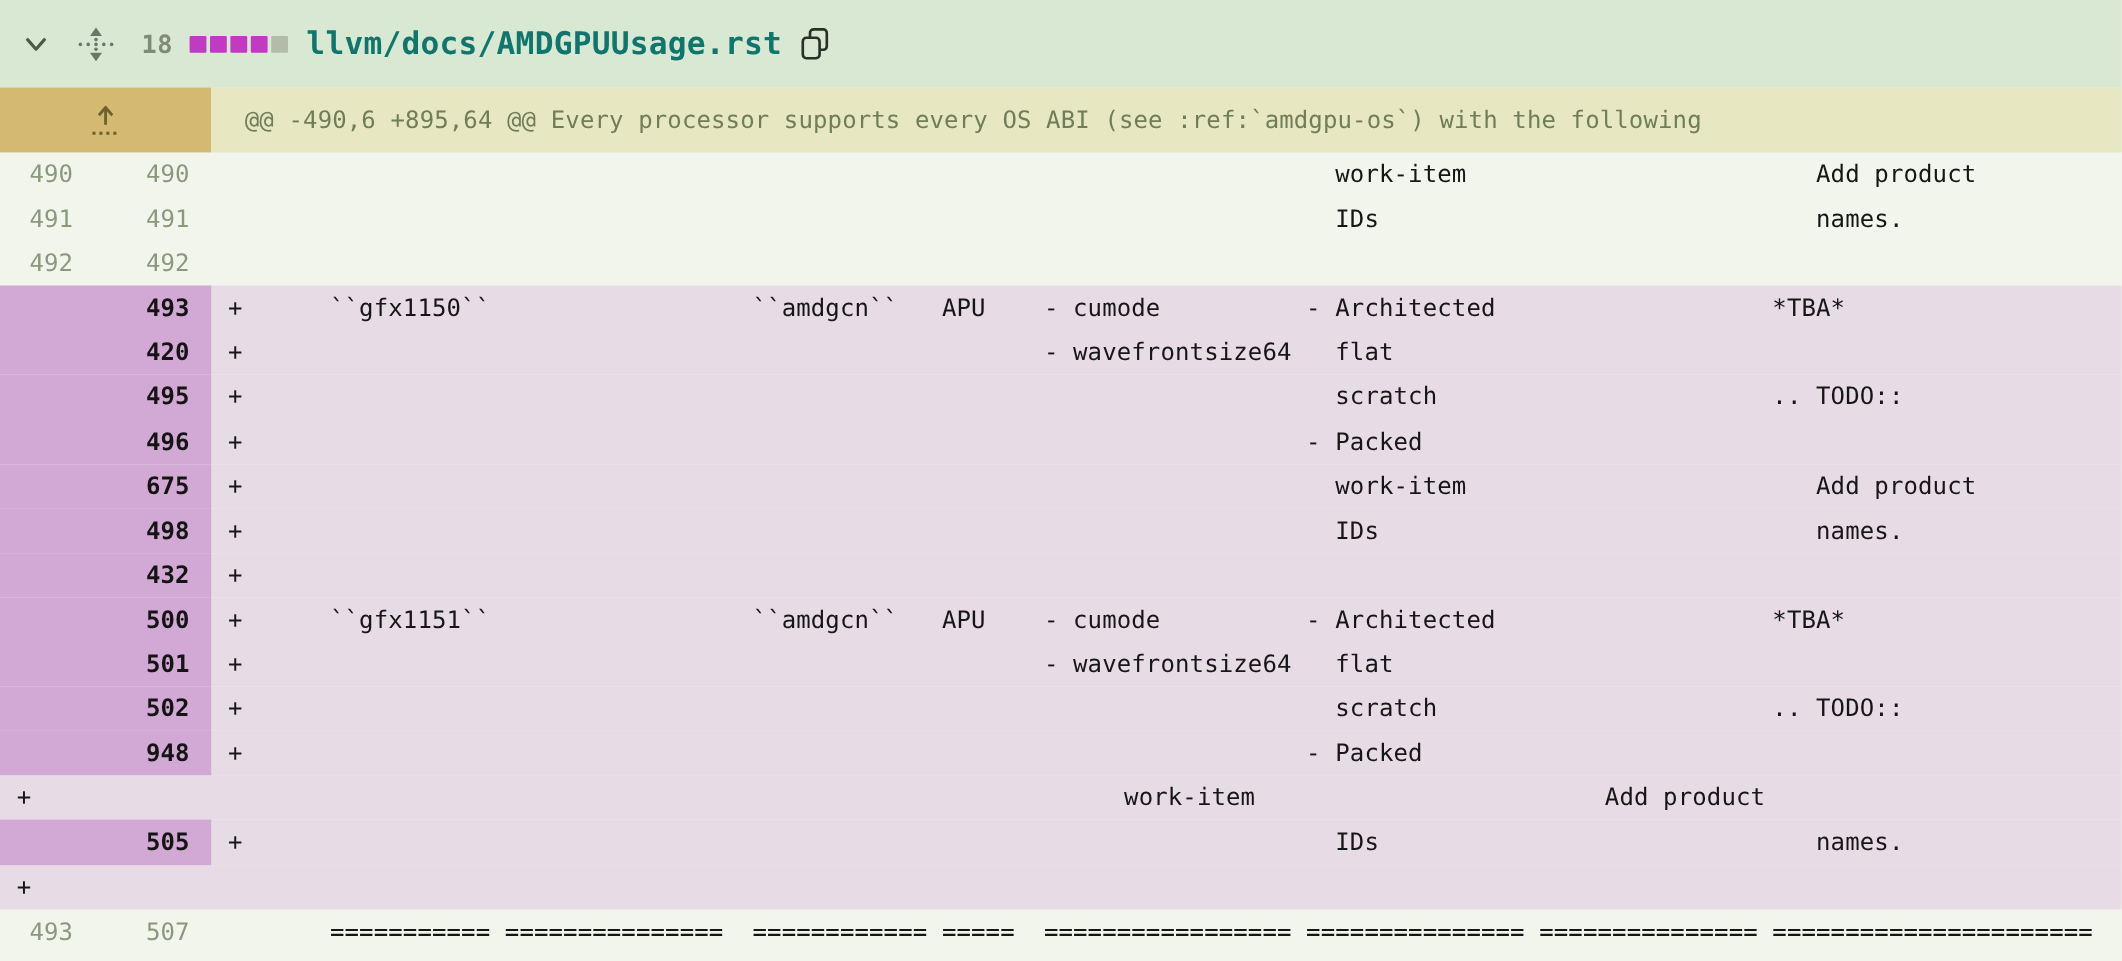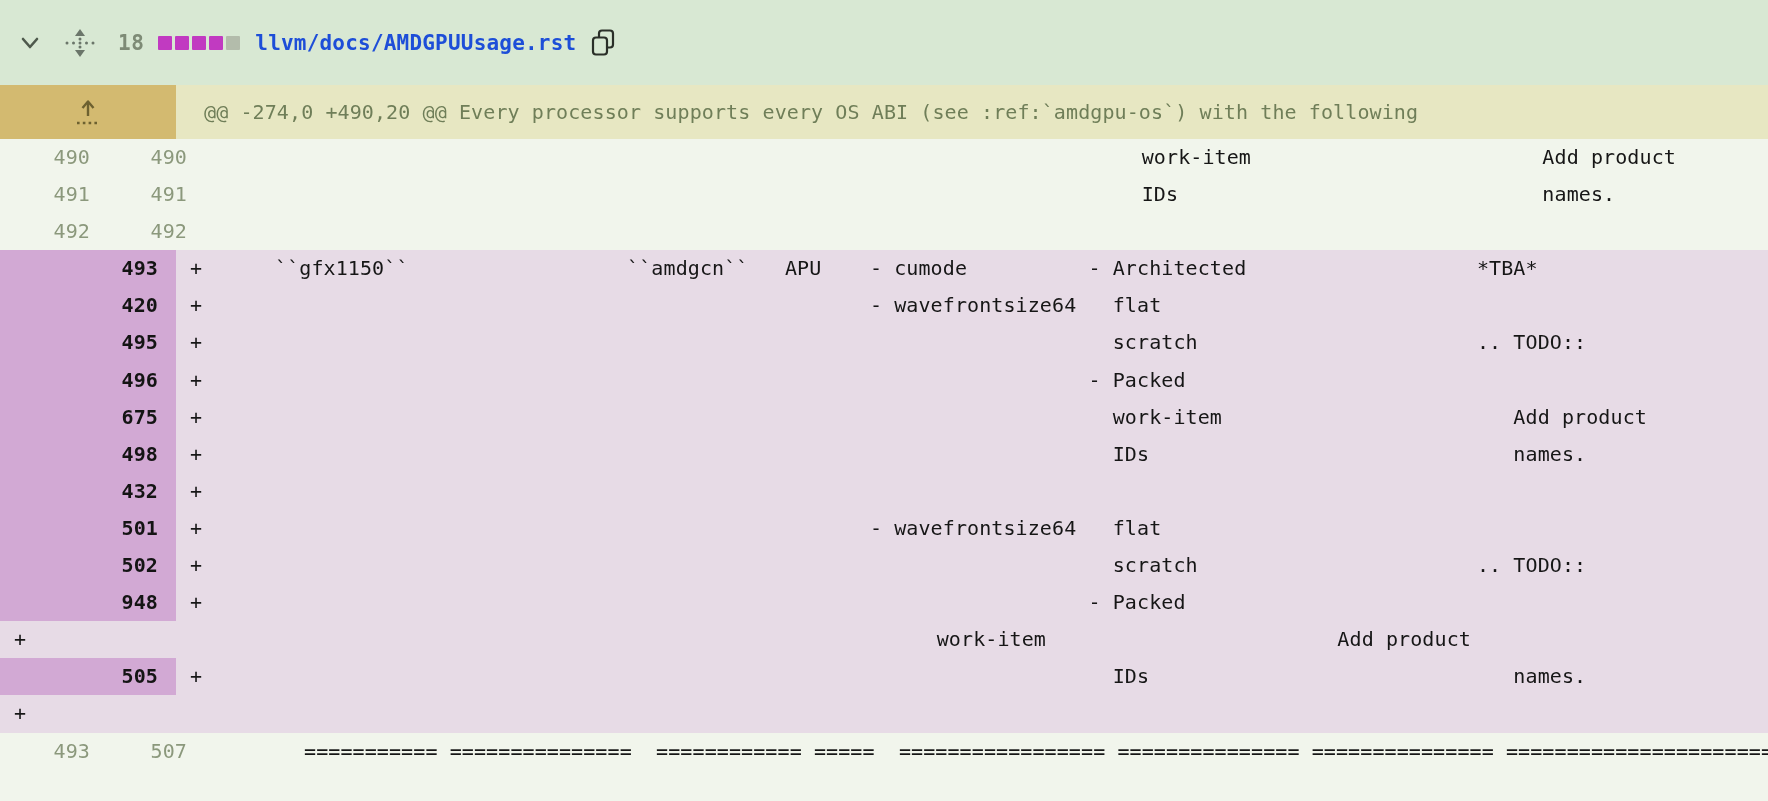--- a/index.html
+++ b/index.html
@@ -16,33 +16,33 @@
     --stat-gray:#b3bcab;
   }
   html,body{margin:0;padding:0;}
   body{
     width:1768px;height:801px;overflow:hidden;
     font-family:"DejaVu Sans Mono","Liberation Mono",monospace;
     background:var(--context-bg);
   }
   
   .file-header{
-    height:85px;background:var(--header-bg);
+    height:73px;background:var(--header-bg);
     display:flex;align-items:center;box-sizing:border-box;
   }
   .file-header .chev{margin-left:16px;cursor:pointer;display:flex;}
   .file-header .drag{margin-left:20px;display:flex;cursor:grab;}
   .file-header .count{
     margin-left:22px;color:#7e8b76;font-size:21px;font-weight:600;letter-spacing:.5px;
   }
   .stat-blocks{display:flex;gap:3px;margin-left:14px;}
   .stat-block{width:14px;height:14px;border-radius:1px;background:var(--stat-gray);}
   .stat-block.filled{background:var(--accent-magenta);}
   .file-path{
-    margin-left:15px;color:#1d4ed8;font-weight:bold;font-size:21px;letter-spacing:.2px;
+    margin-left:15px;color:#0f766e;font-weight:bold;font-size:26px;letter-spacing:.2px;
   }
   .copy-btn{margin-left:14px;display:flex;cursor:pointer;background:none;border:none;padding:0;}
   
   .hunk-row{height:54px;display:flex;}
   .hunk-gutter{
     width:176px;background:var(--hunk-gutter-bg);flex:none;
     display:flex;align-items:center;justify-content:center;cursor:pointer;
   }
   .hunk-content{
     flex:1;background:var(--hunk-bg);display:flex;align-items:center;
@@ -55,21 +55,21 @@
   .rows{display:block;}
   .diff-row{height:37.1px;display:flex;line-height:37.1px;font-size:20px;letter-spacing:.1px;}
   .num{flex:none;text-align:right;white-space:pre;cursor:pointer;}
   .num.old{width:61px;}
   .num.new{width:97px;}
   .gutter-pad{width:18px;flex:none;}
   .code{
     flex:1;white-space:pre;overflow:hidden;padding-left:14px;
     color:var(--code-text);font-weight:normal;
   }
-  .diff-row.context{background:var(--context-bg);padding-left:29px;}
+  .diff-row.context{background:var(--context-bg);}
   .diff-row.context .num{color:var(--context-num);font-weight:normal;}
   .diff-row.added{background:var(--added-bg);}
   .diff-row.added .num-wrap{background:var(--added-gutter-bg);}
   .diff-row.added .num{color:#141414;font-weight:bold;}
   .num-wrap{display:flex;flex:none;}
   svg{display:block;}
 </style>
 </head>
 <body>
 
@@ -111,21 +111,21 @@
 
 <div class="hunk-row">
   <div class="hunk-gutter">
     <svg width="28" height="30" viewBox="0 0 28 30">
       <path d="M14 19 L14 6" stroke="#6d6130" stroke-width="2.4" fill="none"></path>
       <path d="M8.5 11 L14 4.5 L19.5 11" stroke="#6d6130" stroke-width="2.4" fill="none" stroke-linejoin="round"></path>
       <path d="M3 26 H25" stroke="#6d6130" stroke-width="2.6" fill="none" stroke-dasharray="2.6 3.2"></path>
     </svg>
   </div>
   <div class="hunk-content">
-    <span class="hunk-text">@@ -274,0 +490,20 @@ Every processor supports every OS ABI (see :ref:`amdgpu-os`) with the following</span>
+    <span class="hunk-text">@@ -490,6 +895,64 @@ Every processor supports every OS ABI (see :ref:`amdgpu-os`) with the following</span>
   </div>
 </div>
 
 <div class="rows">
   <div class="diff-row context">
     <span class="num-wrap">
         <span class="num old">490</span>
         <span class="num new">490</span>
         <span class="gutter-pad"></span>
       </span>
@@ -206,20 +206,28 @@
 
   <div class="diff-row added">
     <span class="num-wrap">
         <span class="num old"></span>
         <span class="num new">432</span>
         <span class="gutter-pad"></span>
       </span>
     <span class="code">+</span>
   </div>
 
+  <div class="diff-row added">
+    <span class="num-wrap">
+        <span class="num old"></span>
+        <span class="num new">500</span>
+        <span class="gutter-pad"></span>
+      </span>
+    <span class="code">+      ``gfx1151``                  ``amdgcn``   APU    - cumode          - Architected                   *TBA*</span>
+  </div>
 
   <div class="diff-row added">
     <span class="num-wrap">
         <span class="num old"></span>
         <span class="num new">501</span>
         <span class="gutter-pad"></span>
       </span>
     <span class="code">+                                                       - wavefrontsize64   flat</span>
   </div>
 

